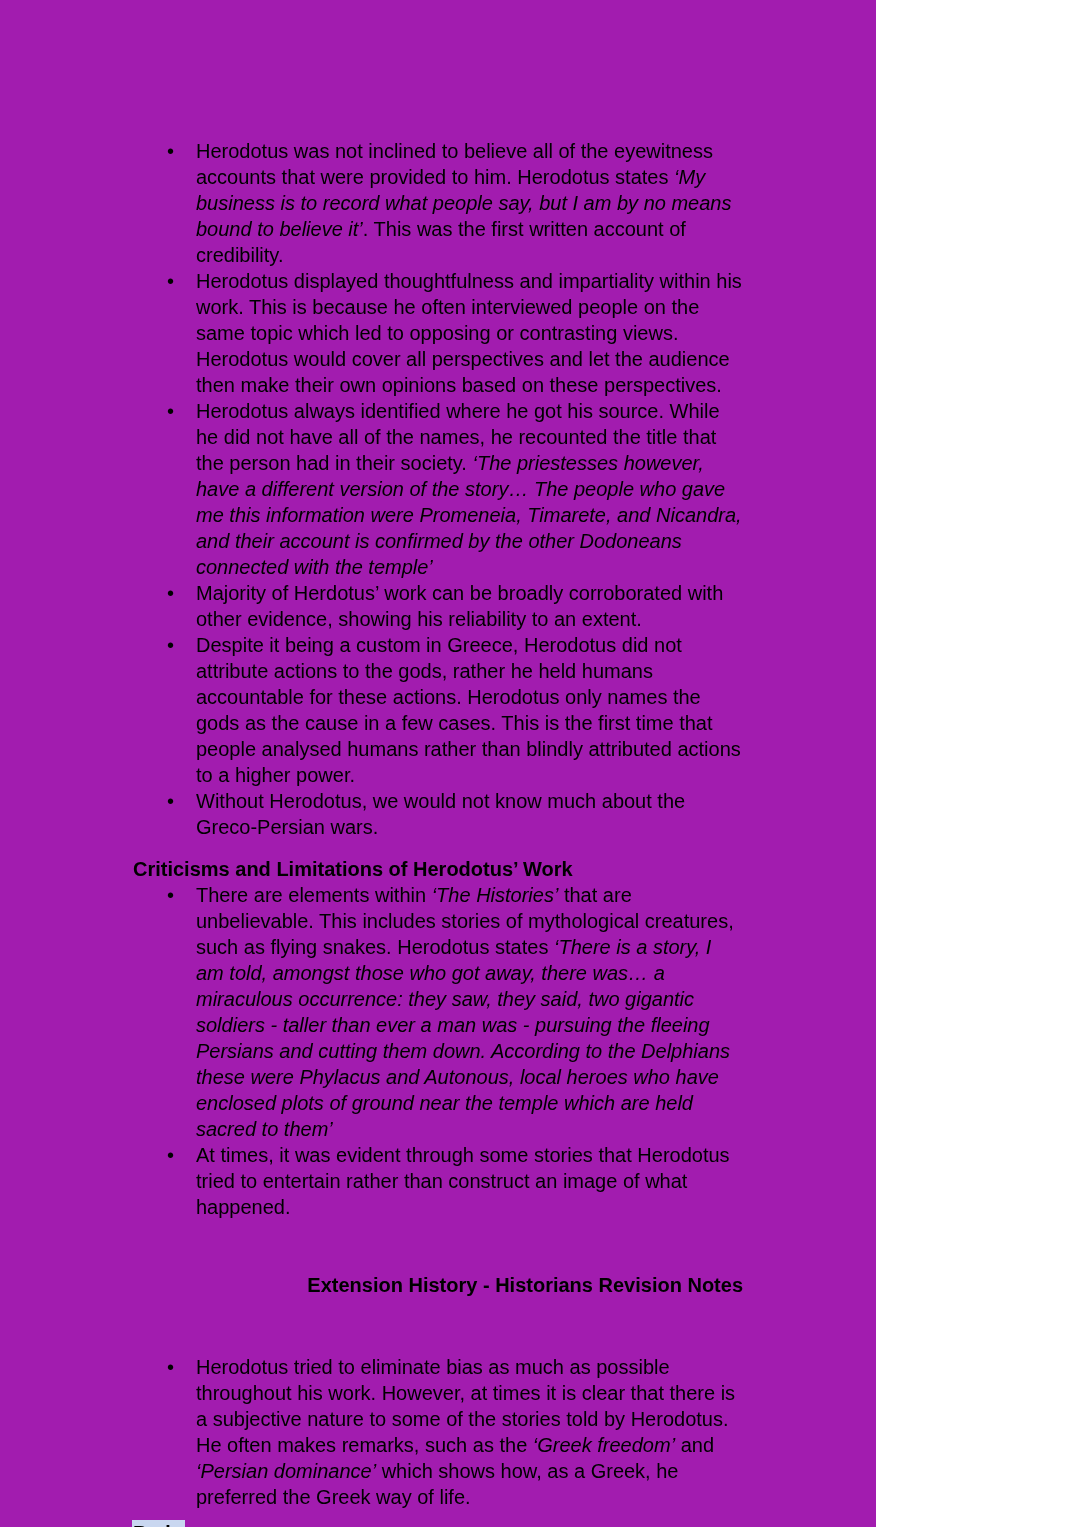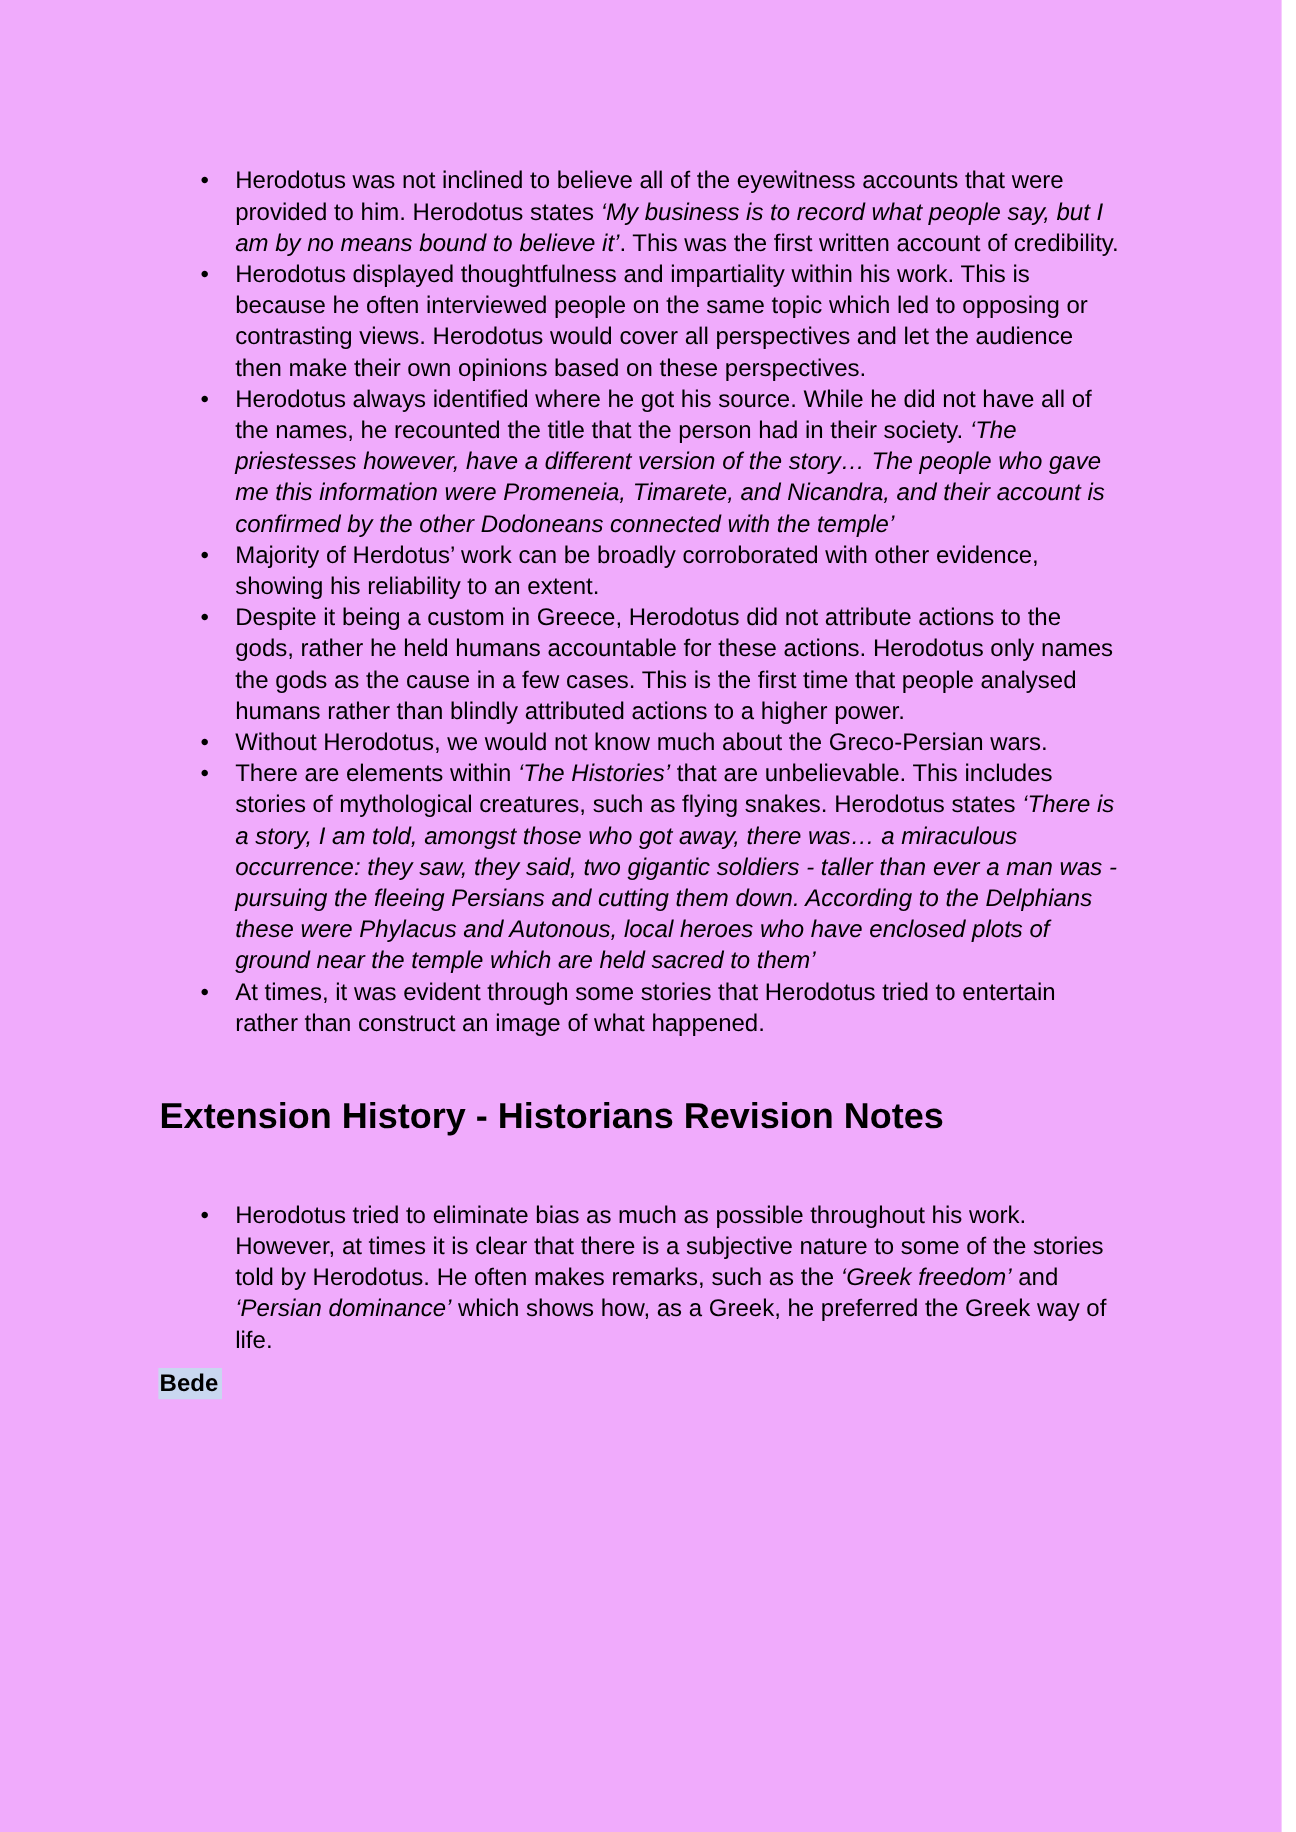--- a/index.html
+++ b/index.html
@@ -1,21 +1,21 @@
 <!DOCTYPE html>
 <html style="--highlight-color: #c9d7f0;"><head>
 <meta charset="utf-8">
 <style>
   html, body { margin: 0; padding: 0; background: #ffffff; }
   .page {
     position: relative;
-    width: 1068px;
+    width: 876px;
     height: 1527px;
     box-sizing: border-box;
-    background: #f0abfc;
+    background: #a21caf;
     padding: 138px 133px 0 133px;
     font-family: "Liberation Sans", "DejaVu Sans", sans-serif;
     font-size: 20px;
     line-height: 26px;
     color: #000000;
     overflow: hidden;
   }
   ul.bullets {
     margin: 0;
     padding: 0 0 0 63px;
@@ -27,24 +27,24 @@
     position: absolute;
     left: -29px;
     top: 0;
   }
   em { font-style: italic; }
   .section-heading {
     font-weight: 700;
     margin: 16px 0 0 0;
   }
   .doc-title {
-    font-size: 30px;
+    font-size: 20px;
     line-height: 34px;
     font-weight: 700;
-    text-align: left;
+    text-align: right;
     margin: 48px 0 52px 0;
     font-family: "Liberation Sans", "DejaVu Sans", sans-serif;
   }
   .bede-heading {
     font-weight: 700;
     margin: 10px 0 16px 0;
   }
   .highlight {
     background: var(--highlight-color, #c9d7f0);
     padding: 2px 3px 2px 1px;
@@ -58,20 +58,21 @@
 
   <ul class="bullets">
       <li><span>Herodotus was not inclined to believe all of the eyewitness accounts that were provided to him. Herodotus states </span><em>‘My business is to record what people say, but I am by no means bound to believe it’</em><span>. This was the first written account of credibility.</span></li>
       <li><span>Herodotus displayed thoughtfulness and impartiality within his work. This is because he often interviewed people on the same topic which led to opposing or contrasting views. Herodotus would cover all perspectives and let the audience then make their own opinions based on these perspectives.</span></li>
       <li><span>Herodotus always identified where he got his source. While he did not have all of the names, he recounted the title that the person had in their society. </span><em>‘The priestesses however, have a different version of the story… The people who gave me this information were Promeneia, Timarete, and Nicandra, and their account is confirmed by the other Dodoneans connected with the temple’</em></li>
       <li><span>Majority of Herdotus’ work can be broadly corroborated with other evidence, showing his reliability to an extent.</span></li>
       <li><span>Despite it being a custom in Greece, Herodotus did not attribute actions to the gods, rather he held humans accountable for these actions. Herodotus only names the gods as the cause in a few cases. This is the first time that people analysed humans rather than blindly attributed actions to a higher power.</span></li>
       <li><span>Without Herodotus, we would not know much about the Greco-Persian wars.</span></li>
     </ul>
 
+  <p class="section-heading">Criticisms and Limitations of Herodotus’ Work</p>
 
   <ul class="bullets">
       <li><span>There are elements within </span><em>‘The Histories’</em><span> that are unbelievable. This includes stories of mythological creatures, such as flying snakes. Herodotus states </span><em>‘There is a story, I am told, amongst those who got away, there was… a miraculous occurrence: they saw, they said, two gigantic soldiers - taller than ever a man was - pursuing the fleeing Persians and cutting them down. According to the Delphians these were Phylacus and Autonous, local heroes who have enclosed plots of ground near the temple which are held sacred to them’</em></li>
       <li><span>At times, it was evident through some stories that Herodotus tried to entertain rather than construct an image of what happened.</span></li>
     </ul>
 
   <h1 class="doc-title">Extension History - Historians Revision Notes</h1>
 
   <ul class="bullets">
       <li><span>Herodotus tried to eliminate bias as much as possible throughout his work. However, at times it is clear that there is a subjective nature to some of the stories told by Herodotus. He often makes remarks, such as the </span><em>‘Greek freedom’</em><span> and </span><em>‘Persian dominance’</em><span> which shows how, as a Greek, he preferred the Greek way of life.</span></li>

